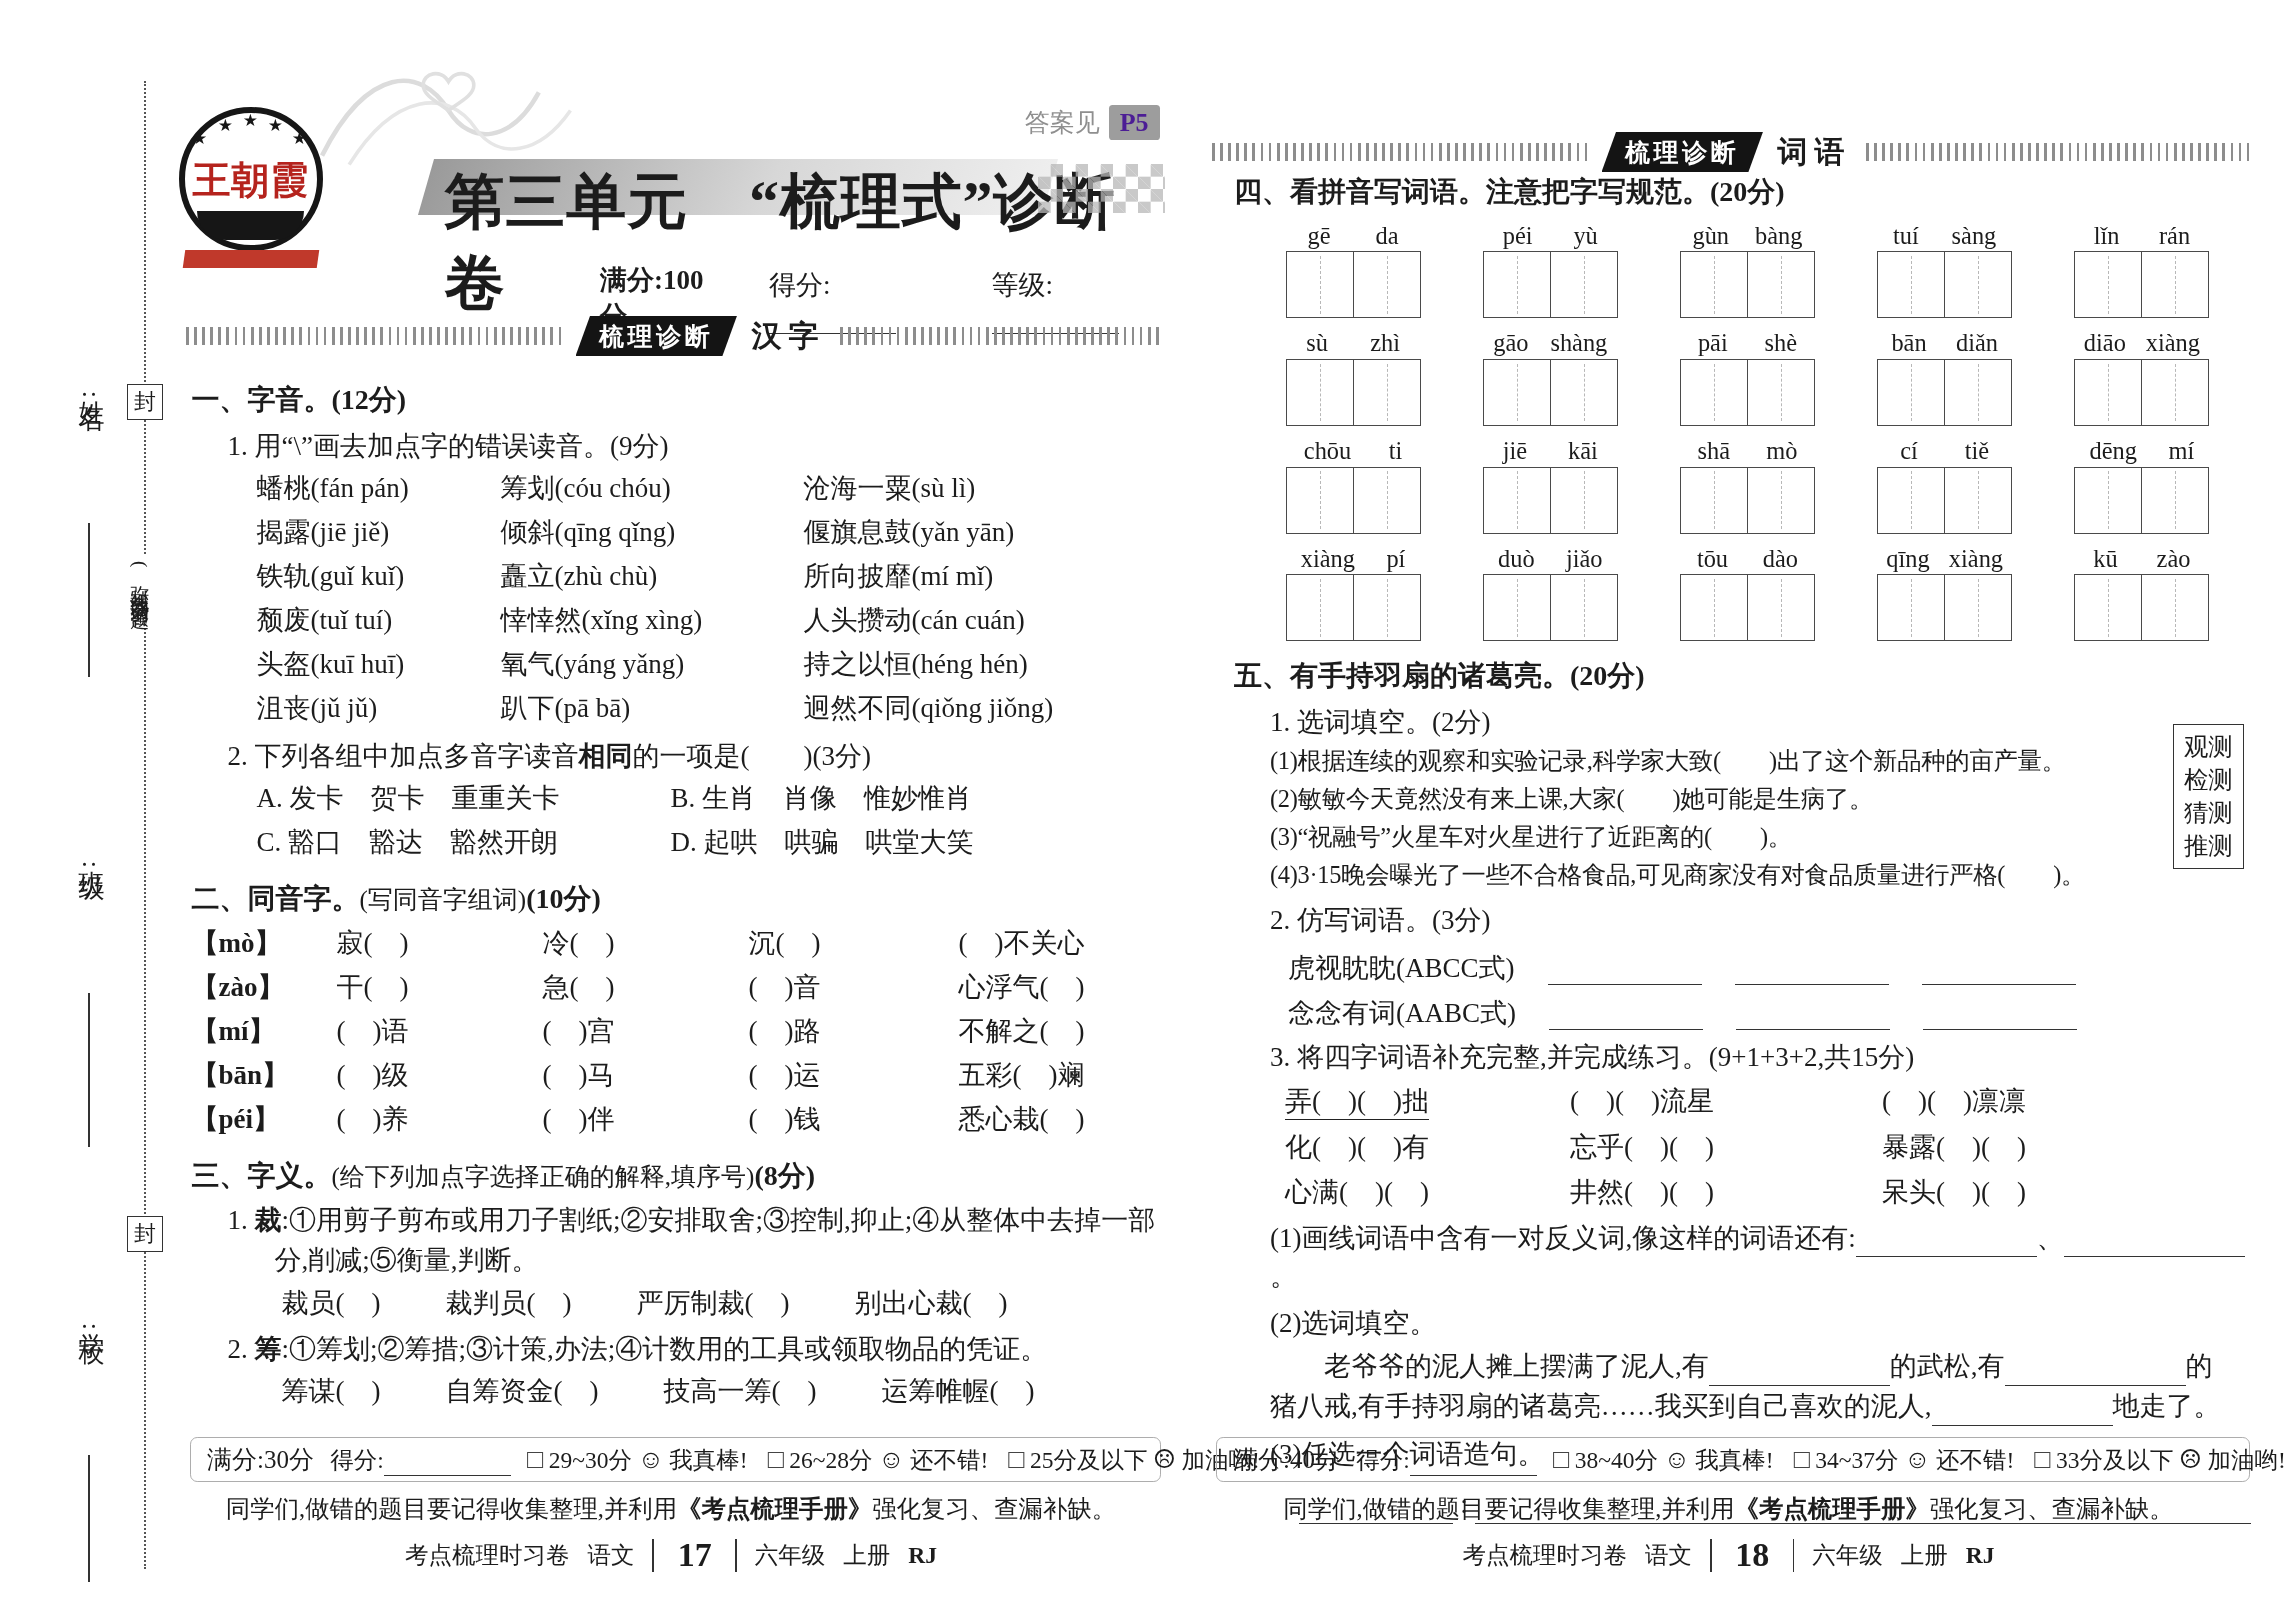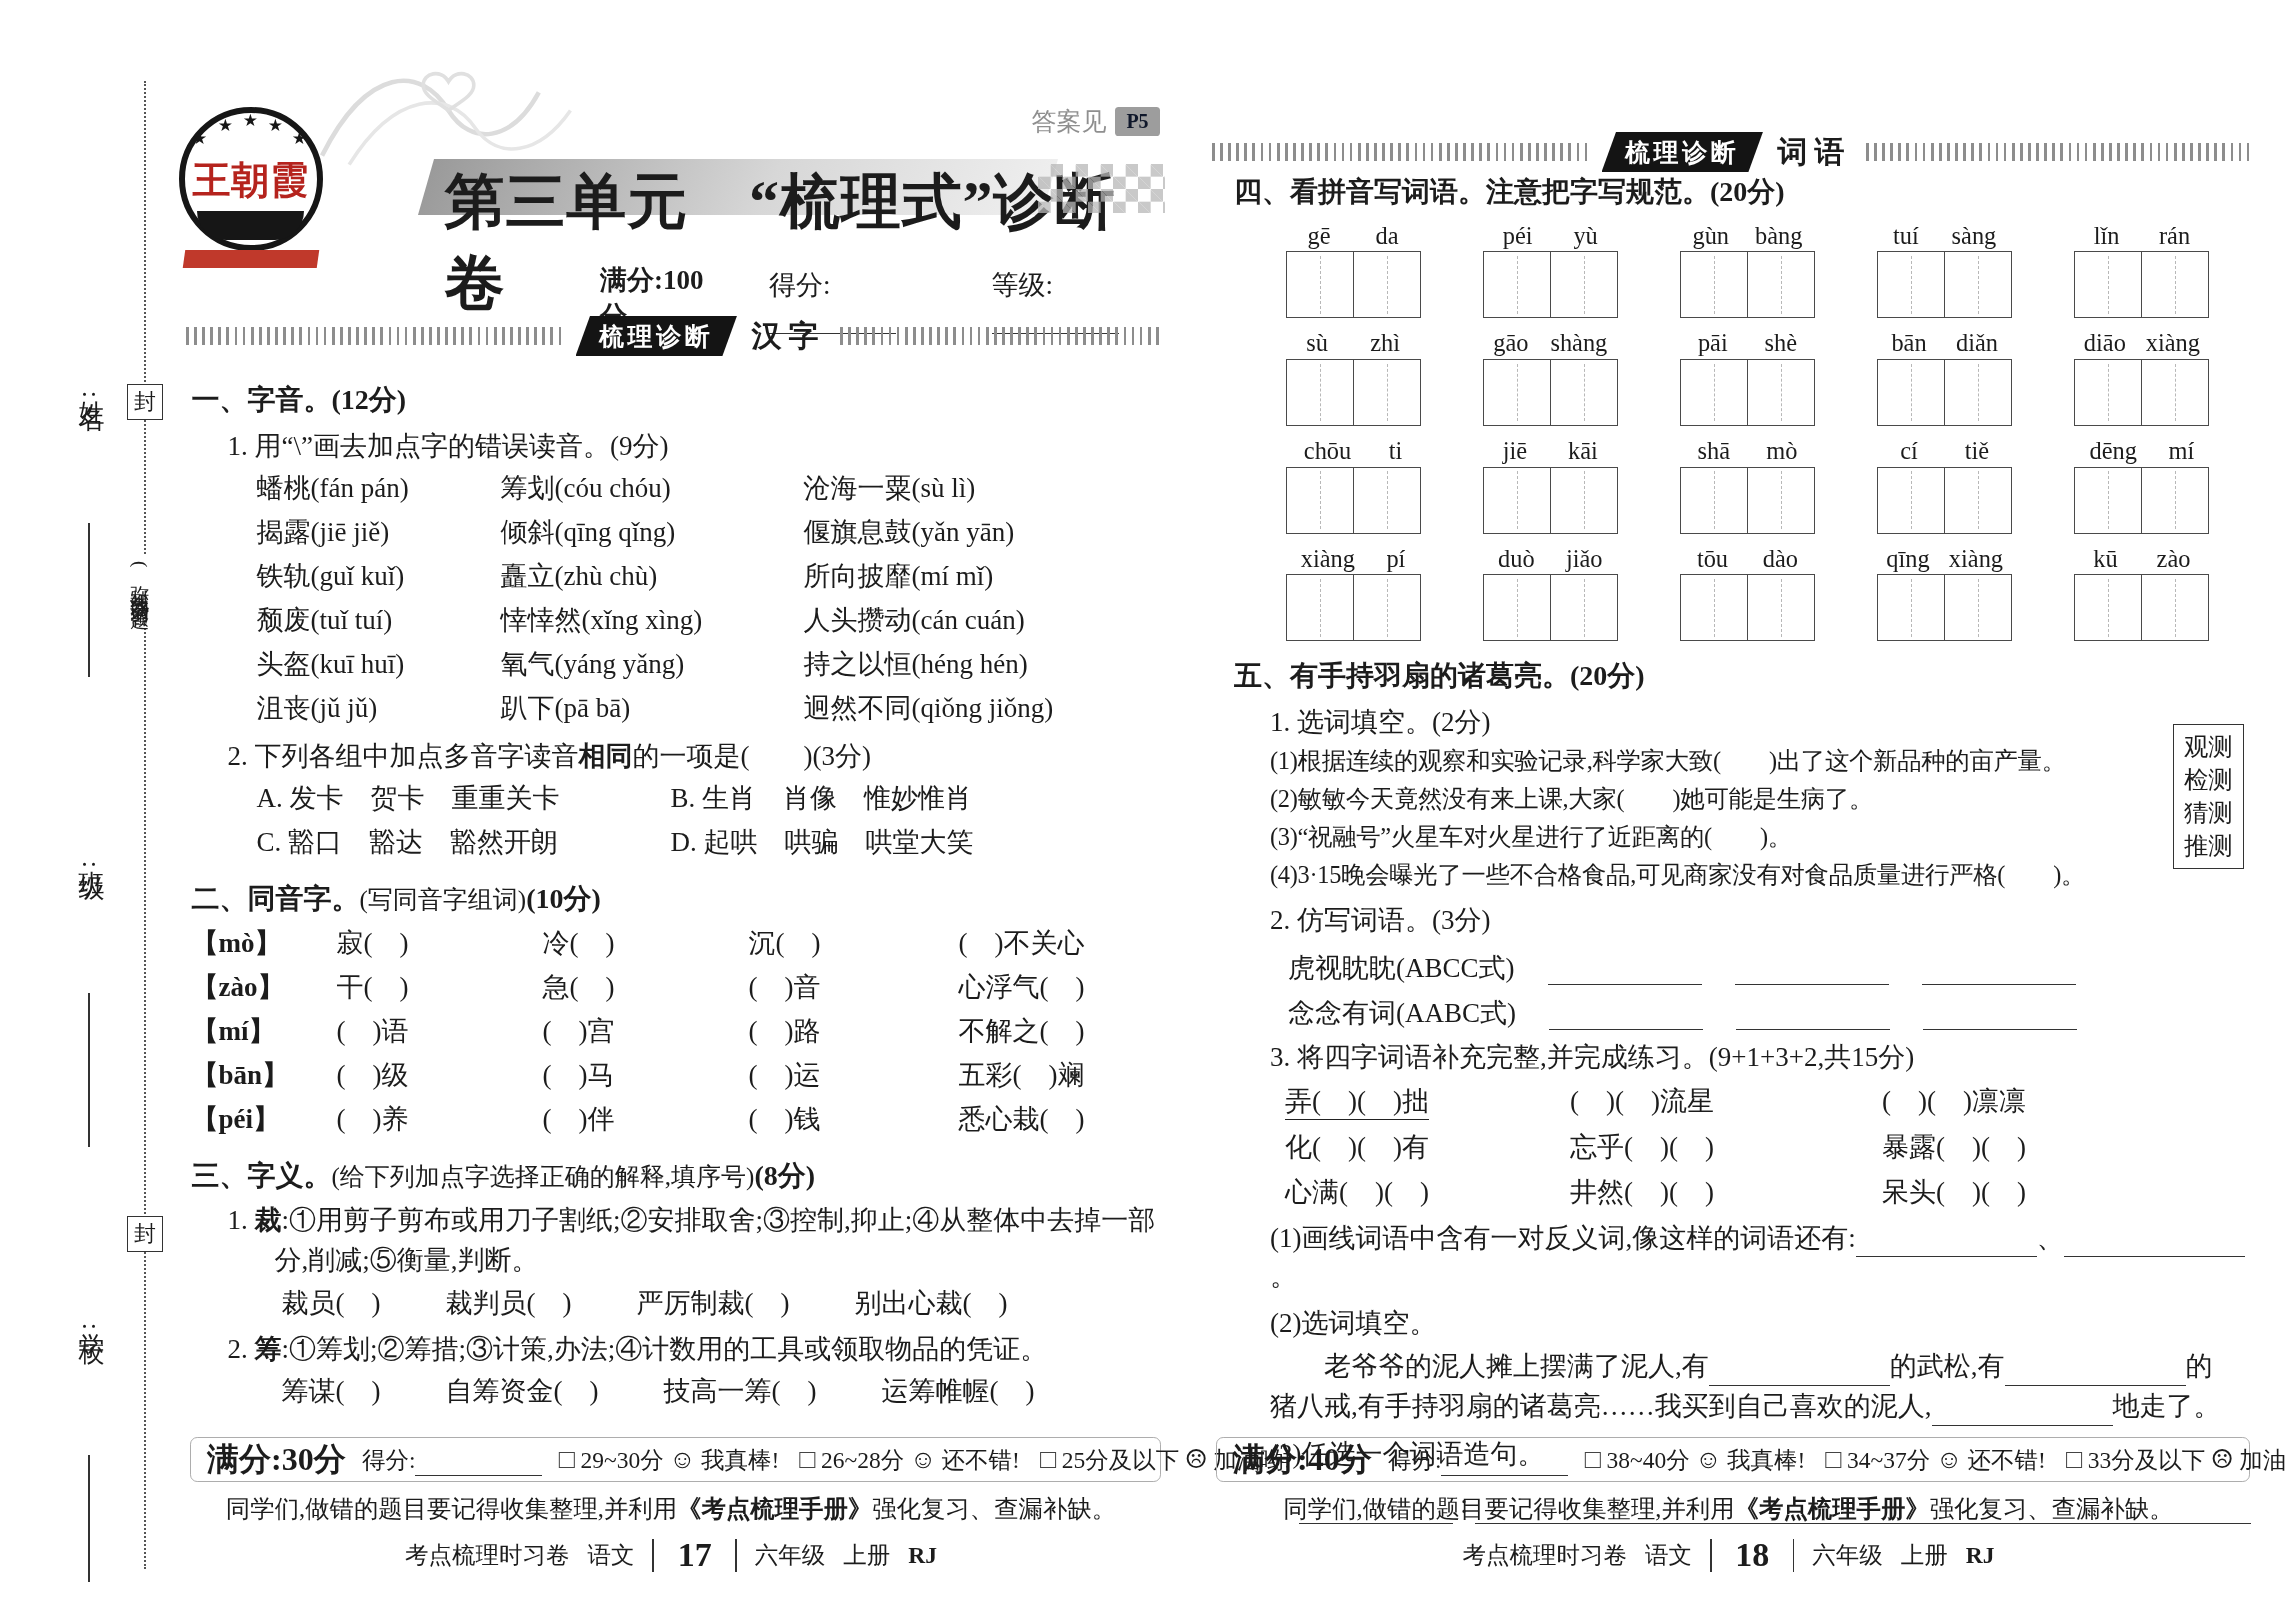--- a/index.html
+++ b/index.html
@@ -25,21 +25,21 @@
   .logo{position:absolute;left:1.8px;top:107px;width:145px;height:172px;}
   .logo-circle{position:relative;width:132px;height:132px;border-radius:50%;border:6.3px solid #161616;background:#fff;}
   .logo-circle .star{position:absolute;font-size:17px;color:#161616;}
   .s1{left:7.2px;top:14.5px}.s2{left:33px;top:1.8px}.s3{left:58px;top:-2.7px}.s4{left:83px;top:1.8px}.s5{left:107px;top:14.5px}
   .logo-brand{position:absolute;left:0;right:0;top:42px;text-align:center;font-weight:bold;font-size:38px;color:#b5231d;letter-spacing:0.9px;}
   .logo-arc{position:absolute;left:12.7px;right:12.7px;bottom:5.4px;height:29px;background:#161616;border-radius:0 0 63px 63px;}
   .logo-ribbon{position:absolute;left:5.4px;top:143px;width:134px;height:18px;background:#c0392b;transform:skewX(-8deg);}
   .deco-swirl{position:absolute;left:136px;top:56px;}
   .answer-ref{position:absolute;right:5.4px;top:105px;display:flex;align-items:center;gap:9px;}
   .answer-ref-label{color:#8f8f8f;font-size:25px;}
-  .answer-ref-page{background:#9d9d9d;color:#0f172a;font-weight:bold;font-size:20px;padding:2.7px 11px;border-radius:3.6px;}
+  .answer-ref-page{background:#9d9d9d;color:#4c1d95;font-weight:bold;font-size:26px;padding:2.7px 11px;border-radius:3.6px;}
 
   .title-wrap{position:absolute;left:244px;top:159px;width:744px;height:58px;}
   .title-band{position:absolute;left:5.4px;top:0;width:624px;height:56px;transform:skewX(-16deg);
               background:linear-gradient(100deg,#9a9a9a,#d7d7d7 55%,#efefef);}
   .title-text{position:absolute;left:23.5px;top:2.7px;font-size:60px;font-weight:bold;letter-spacing:0.9px;}
   .title-checker{position:absolute;right:0;top:4.5px;width:127px;height:49px;opacity:.75;
       background-image:linear-gradient(45deg,#b7b7b7 25%,transparent 25%,transparent 75%,#b7b7b7 75%),
                        linear-gradient(45deg,#b7b7b7 25%,transparent 25%,transparent 75%,#b7b7b7 75%);
       background-size:25px 25px;background-position:0 0,12.7px 12.7px;}
 
@@ -67,21 +67,21 @@
   .hrow .key{font-weight:bold;}
   .sec2-rows{margin-top:1.8px;}
   .mt16{margin-top:14.5px;} .mt8{margin-top:7.2px;} .mt6{margin-top:5.4px;}
   .def{margin-left:36px;padding-left:47px;text-indent:-47px;margin-top:3.6px;}
   .def .key{font-weight:bold;}
   .word-row{display:flex;gap:65px;margin-left:90px;line-height:44px;}
 
   
   .score-band{position:absolute;left:12.7px;right:3.6px;top:1437px;height:43px;border:1.8px solid #adadad;border-radius:7.2px;
               display:flex;align-items:center;gap:16.3px;padding:0 16.3px;font-size:23.5px;white-space:nowrap;}
-  .score-band .full{font-weight:bold;font-size:32px;}
+  .score-band .full{font-weight:normal;font-size:25px;}
   .score-band .ranges{display:flex;align-items:center;gap:20px;}
   .rg{display:inline-flex;align-items:center;gap:5.4px;}
   .cb{font-size:27px;color:#444;}
   .face{font-size:26px;}
   .note-line{position:absolute;left:0;right:0;top:1493px;text-align:center;font-size:24.4px;}
   .note-line .book{font-weight:bold;}
   .page-footer{position:absolute;left:0;right:0;top:1536px;display:flex;justify-content:center;align-items:center;gap:18px;font-size:23.5px;}
   .pg-bar{width:1.8px;height:33px;background:#333;}
   .pg-num{font-size:34px;font-weight:bold;padding:0 5.4px;}
   .pf-ed{font-weight:bold;}

